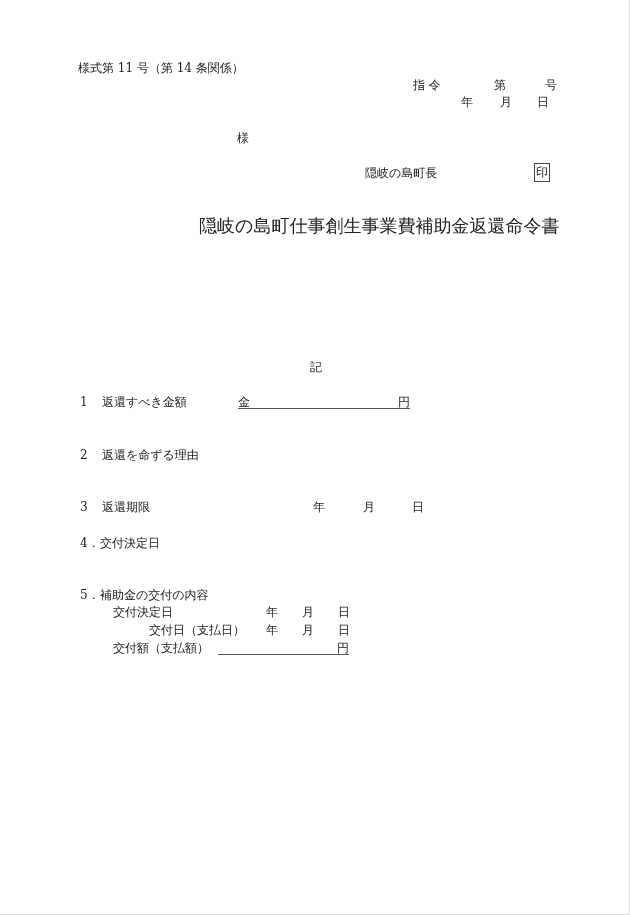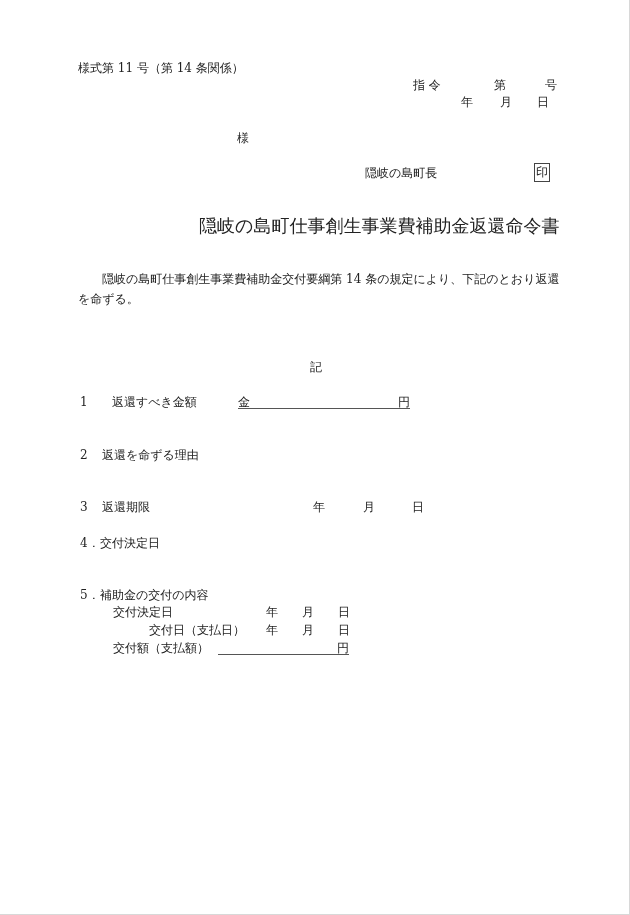--- a/index.html
+++ b/index.html
@@ -30,26 +30,25 @@
   <div class="abs" style="left:500px;top:94px;">月</div>
   <div class="abs" style="left:537px;top:94px;">日</div>
 
   <div class="abs" style="left:237px;top:130px;">様</div>
 
   <div class="abs" style="left:349px;top:165px;padding-left:16px;">隠岐の島町長</div>
   <div class="seal">印</div>
 
   <div class="abs" style="left:199px;top:218px;font-size:18px;">隠岐の島町仕事創生事業費補助金返還命令書</div>
 
-  <div class="para">隠岐の島町仕事創生事業費補助金交付要綱第 14 条の規定により、下記のとおり返還を命ずる。</div>
 
   <div class="abs" style="left:310px;top:359px;">記</div>
 
   <div class="abs" style="left:80px;top:394px;">1</div>
-  <div class="abs" style="left:102px;top:394px;margin-left:10px;">返還すべき金額</div>
+  <div class="abs" style="left:102px;top:394px;">返還すべき金額</div>
   <div class="abs" style="left:238px;top:394px;">金</div>
   <div class="abs" style="left:398px;top:394px;">円</div>
   <div class="uline" style="left:238px;top:408px;width:172px;"></div>
 
   <div class="abs" style="left:80px;top:447px;">2</div>
   <div class="abs" style="left:102px;top:447px;">返還を命ずる理由</div>
 
   <div class="abs" style="left:80px;top:499px;">3</div>
   <div class="abs" style="left:102px;top:499px;">返還期限</div>
   <div class="abs" style="left:313px;top:499px;">年</div>

